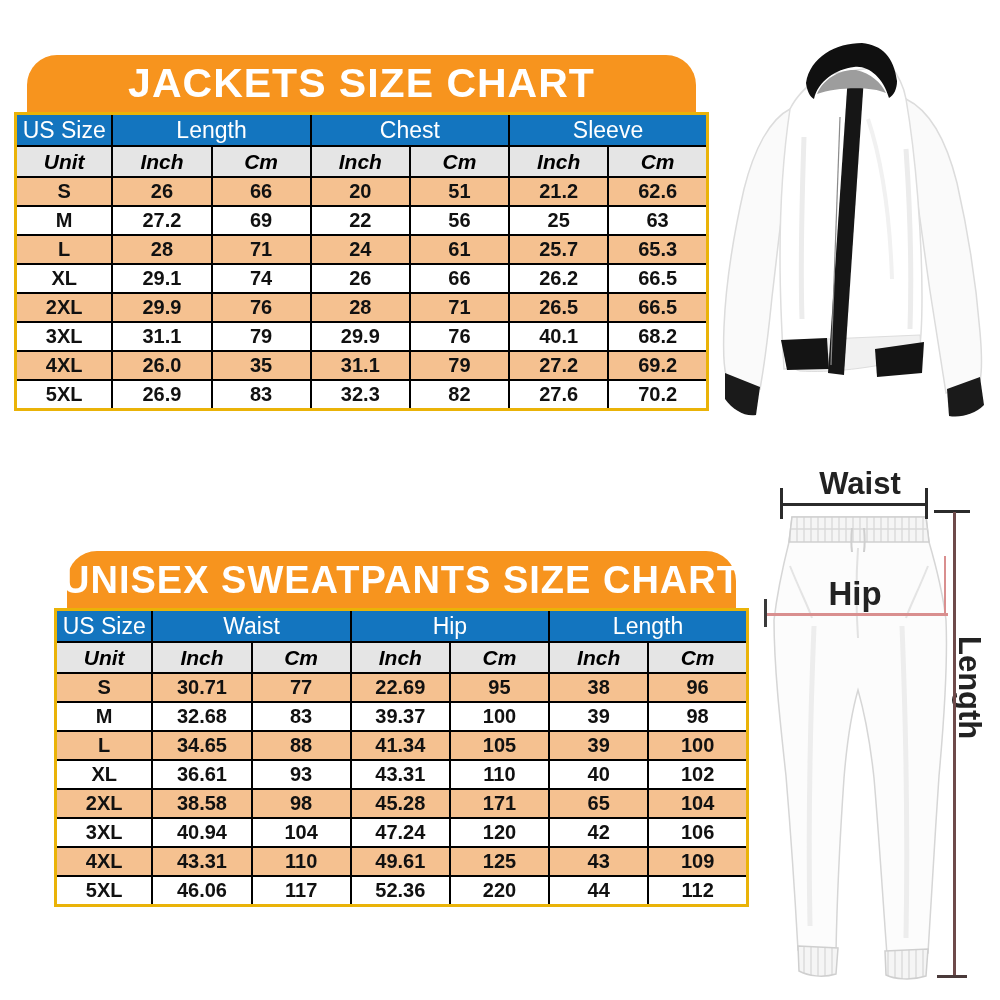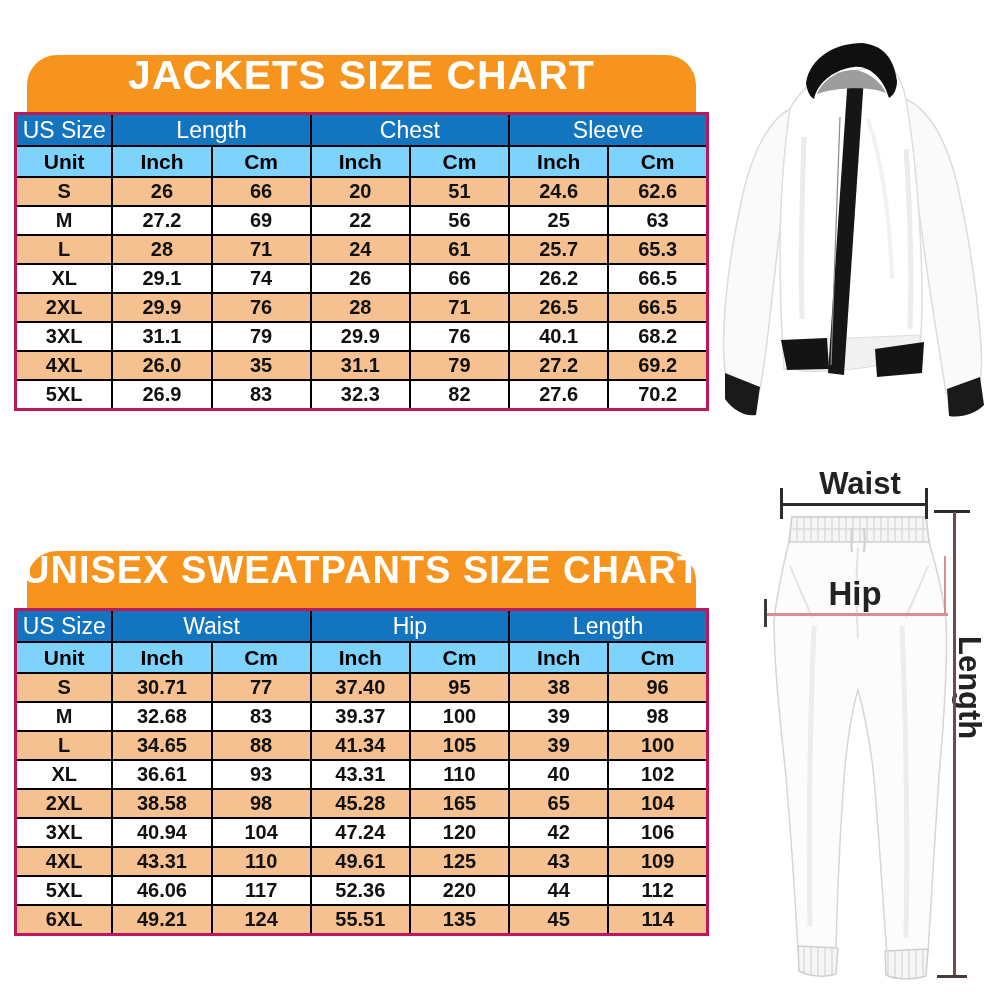--- a/index.html
+++ b/index.html
@@ -3,43 +3,43 @@
 <meta charset="utf-8">
 <style>
   html,body{margin:0;padding:0;background:#fff;}
   .canvas{
     position:relative;width:1000px;height:1000px;background:#fff;overflow:hidden;
     font-family:"Liberation Sans","DejaVu Sans",sans-serif;color:#111;
   }
   
   .chart-section{position:absolute;left:14px;width:695px;}
   #jackets-section{top:55px;}
-  #sweatpants-section{top:551px;}
+  #sweatpants-section{top:551px;margin-left:40px;}
   .banner{
     margin:0 13px;height:57px;background:#F7941E;
     border-radius:30px 30px 0 0;
-    display:flex;justify-content:center;
+    display:flex;align-items:center;justify-content:center;
   }
   .banner h1{
     margin:0;color:#fff;font-weight:bold;letter-spacing:1px;
     font-size:41px;line-height:1;white-space:nowrap;
   }
   #sweatpants-section .banner h1{font-size:38px;}
   table.size-table{
     width:100%;border-collapse:collapse;table-layout:fixed;
-    background:#fff;border:3px solid #be185d;
+    background:#fff;border:3px solid #eab308;
   }
   .size-table th,.size-table td{
     border:2px solid #000;text-align:center;vertical-align:middle;padding:0;
   }
   .size-table .group-row th{
     background:#1375BF;color:#fff;font-weight:normal;font-size:23px;height:30px;
   }
   .size-table .unit-row th{
-    background:#7dd3fc;color:#000;font-weight:bold;font-size:21px;height:29px;
+    background:#e5e5e5;color:#000;font-weight:bold;font-size:21px;height:29px;font-style:italic;
   }
   .size-table td{font-weight:bold;font-size:20px;height:27px;background:#fff;}
   .size-table tr.alt td{background:#F5C190;}
   
   figure{margin:0;padding:0;position:absolute;}
   #jacket-figure{left:710px;top:36px;width:292px;height:402px;}
   #pants-figure{left:752px;top:506px;width:212px;height:478px;}
   figure svg{display:block;width:100%;height:100%;}
   
   .ann-label{position:absolute;font-weight:bold;color:#222;line-height:1;}
@@ -96,21 +96,21 @@
             <th>Cm</th>
           </tr>
         </thead>
         <tbody>
           <tr class="alt">
             <td>S</td>
             <td>26</td>
             <td>66</td>
             <td>20</td>
             <td>51</td>
-            <td>24.6</td>
+            <td>21.2</td>
             <td>62.6</td>
           </tr>
           <tr>
             <td>M</td>
             <td>27.2</td>
             <td>69</td>
             <td>22</td>
             <td>56</td>
             <td>25</td>
             <td>63</td>
@@ -202,21 +202,21 @@
             <th>Cm</th>
             <th>Inch</th>
             <th>Cm</th>
           </tr>
         </thead>
         <tbody>
           <tr class="alt">
             <td>S</td>
             <td>30.71</td>
             <td>77</td>
-            <td>37.40</td>
+            <td>22.69</td>
             <td>95</td>
             <td>38</td>
             <td>96</td>
           </tr>
           <tr>
             <td>M</td>
             <td>32.68</td>
             <td>83</td>
             <td>39.37</td>
             <td>100</td>
@@ -239,21 +239,21 @@
             <td>43.31</td>
             <td>110</td>
             <td>40</td>
             <td>102</td>
           </tr>
           <tr class="alt">
             <td>2XL</td>
             <td>38.58</td>
             <td>98</td>
             <td>45.28</td>
-            <td>165</td>
+            <td>171</td>
             <td>65</td>
             <td>104</td>
           </tr>
           <tr>
             <td>3XL</td>
             <td>40.94</td>
             <td>104</td>
             <td>47.24</td>
             <td>120</td>
             <td>42</td>
@@ -269,29 +269,20 @@
             <td>109</td>
           </tr>
           <tr>
             <td>5XL</td>
             <td>46.06</td>
             <td>117</td>
             <td>52.36</td>
             <td>220</td>
             <td>44</td>
             <td>112</td>
-          </tr>
-          <tr class="alt">
-            <td>6XL</td>
-            <td>49.21</td>
-            <td>124</td>
-            <td>55.51</td>
-            <td>135</td>
-            <td>45</td>
-            <td>114</td>
           </tr>
         </tbody>
       </table>
   </section>
 
   <figure id="jacket-figure">
     <svg viewBox="0 0 292 400" aria-hidden="true">
 
       <g>
         <path d="M80,72 C60,82 44,112 34,152 C24,196 16,240 14,290 C13,315 14,330 16,338 L50,352 C54,330 58,300 62,260 C68,210 74,150 82,108 Z" fill="#fafafa" stroke="#dcdcdc" stroke-width="1.5"></path>

